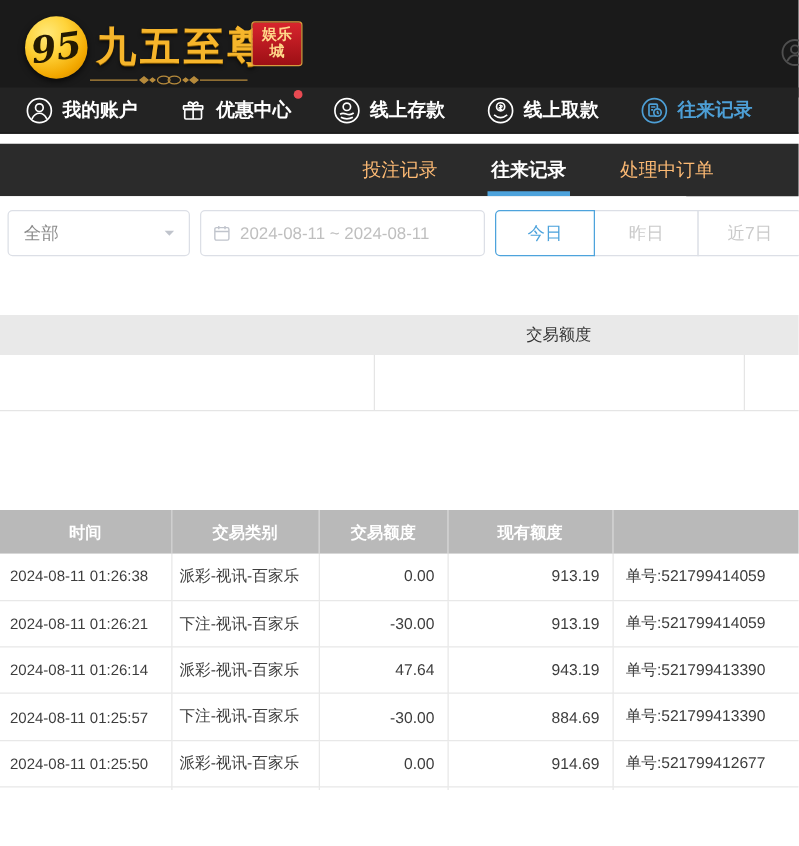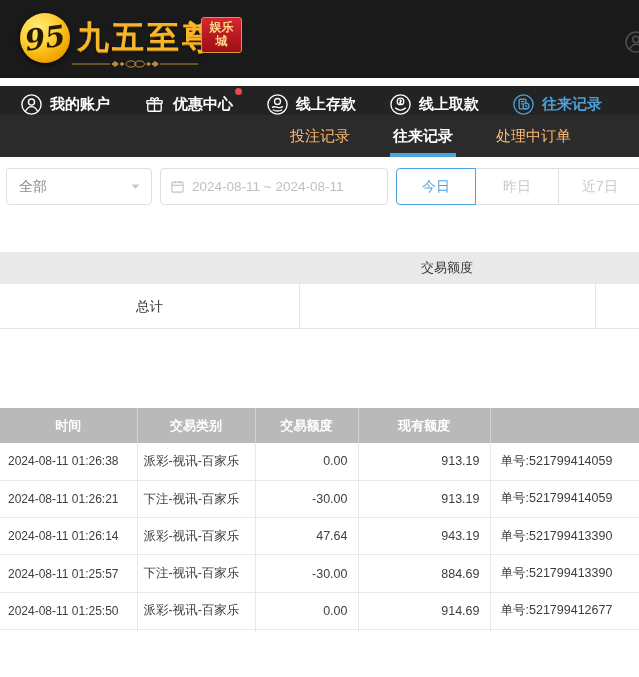--- a/index.html
+++ b/index.html
@@ -17,21 +17,21 @@
     color:#241a02; transform:rotate(-8deg); }
   .brand-name { position:absolute; left:77px; top:16px; font-size:32px; font-weight:bold;
     color:#f6b52b; letter-spacing:3px; text-shadow:0 1px 0 #8a5c00, 0 2px 3px rgba(0,0,0,.6); white-space:nowrap; }
   .brand-badge { position:absolute; left:201px; top:17px; width:41px; padding:3px 2px;
     background:linear-gradient(#d8252d,#9d0f15); border:1px solid #d89a3e; border-radius:3px;
     color:#ffd98a; font-size:12px; line-height:1.15; text-align:center; word-break:break-all; font-weight:bold; }
   .flourish { position:absolute; left:70px; top:57px; width:130px; height:14px; }
   .corner-avatar { position:absolute; right:-9px; top:30px; width:24px; height:24px; color:#4f4f4f; }
 
   
-  .main-nav { position:absolute; left:0; top:86px; width:639px; height:37px; background:#232323;
+  .main-nav { position:absolute; left:0; top:70px; width:639px; height:37px; background:#232323;
     border-bottom:1px solid #181818; display:flex; align-items:center; padding-left:20px; gap:33px; }
   .nav-item { display:flex; align-items:center; gap:7px; color:#ffffff; font-size:15px;
     font-weight:bold; position:relative; cursor:pointer; white-space:nowrap; }
   .nav-item svg { width:23px; height:23px; flex:0 0 auto; }
   .nav-item.active { color:#4d9fd6; }
   .notif-dot { position:absolute; top:-5px; right:-9px; width:7px; height:7px; border-radius:50%; background:#e84a52; }
 
   
   .sub-nav { position:absolute; left:0; top:115px; width:639px; height:42px; background:#2b2b2b;
     display:flex; justify-content:flex-end; padding-right:68px; gap:43px; }
@@ -204,21 +204,20 @@
     </div>
   </div>
 
   <div class="summary">
     <div class="summary-head">
       <span class="summary-head-label">交易额度</span>
     </div>
     <div class="summary-row">
       <span class="v-div d1"></span>
       <span class="v-div d2"></span>
-      <span class="summary-total-label">总计</span>
     </div>
   </div>
 
   <div class="records">
     <table>
       <colgroup>
           <col class="c1">
           <col class="c2">
           <col class="c3">
           <col class="c4">

